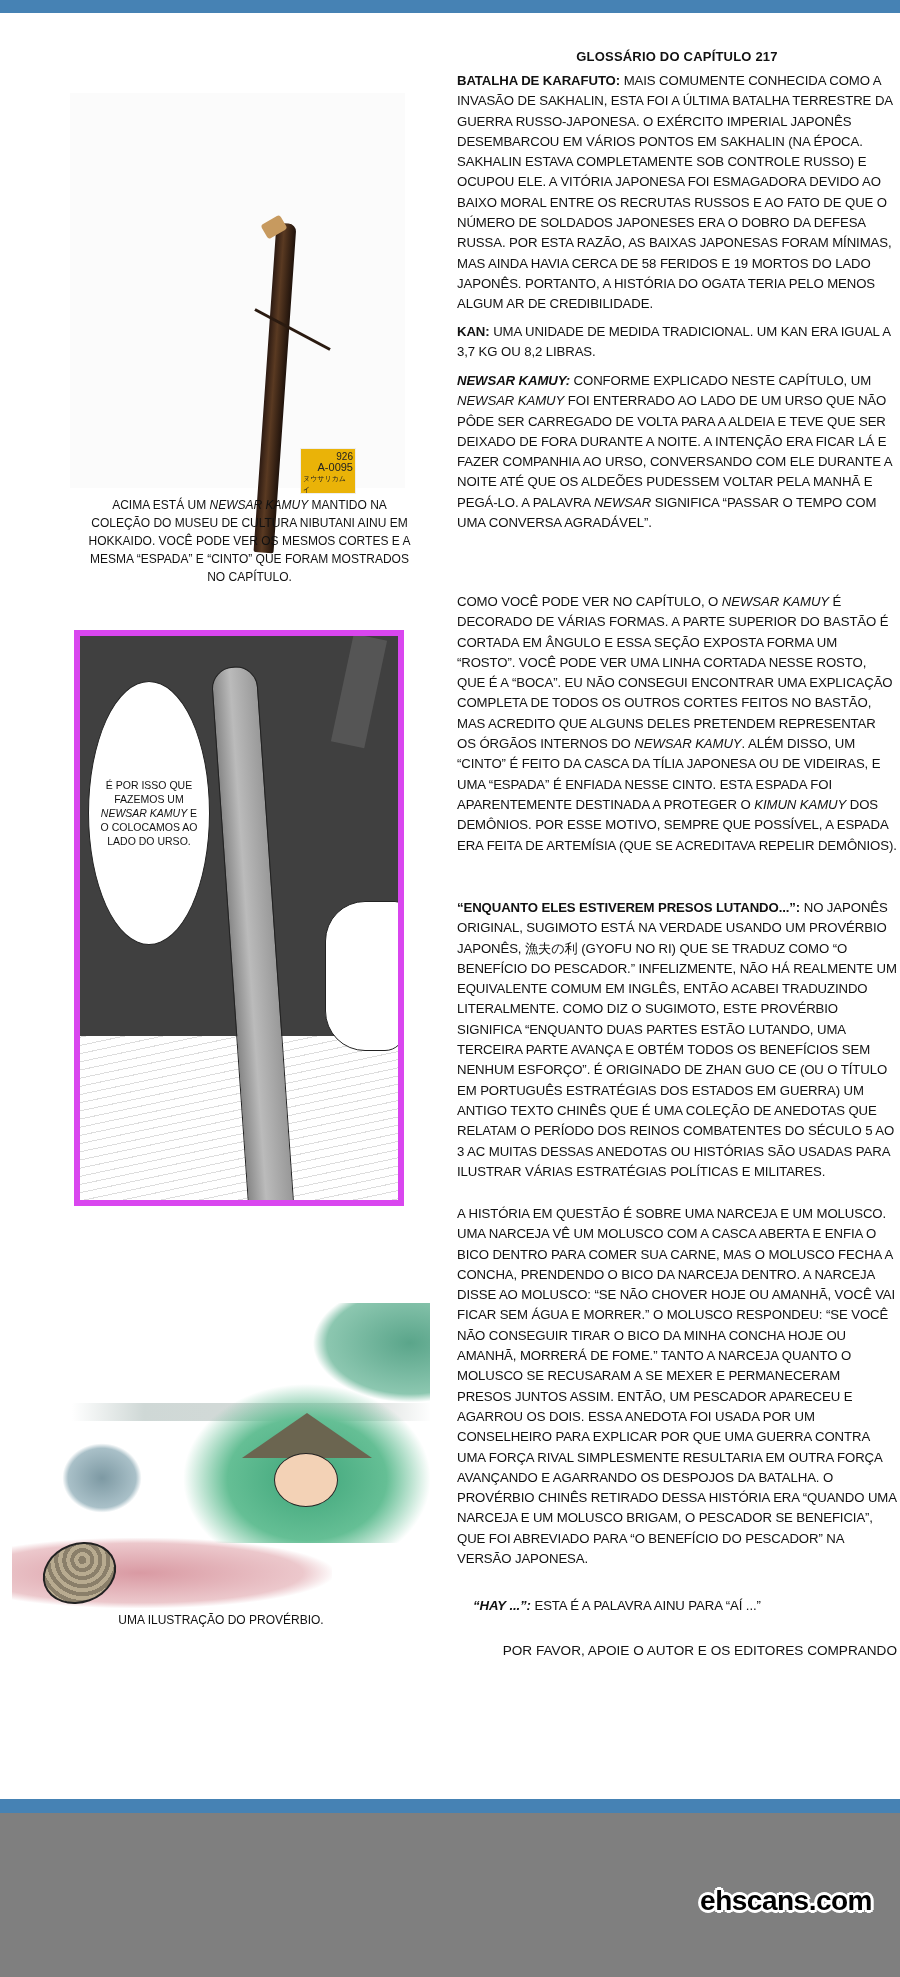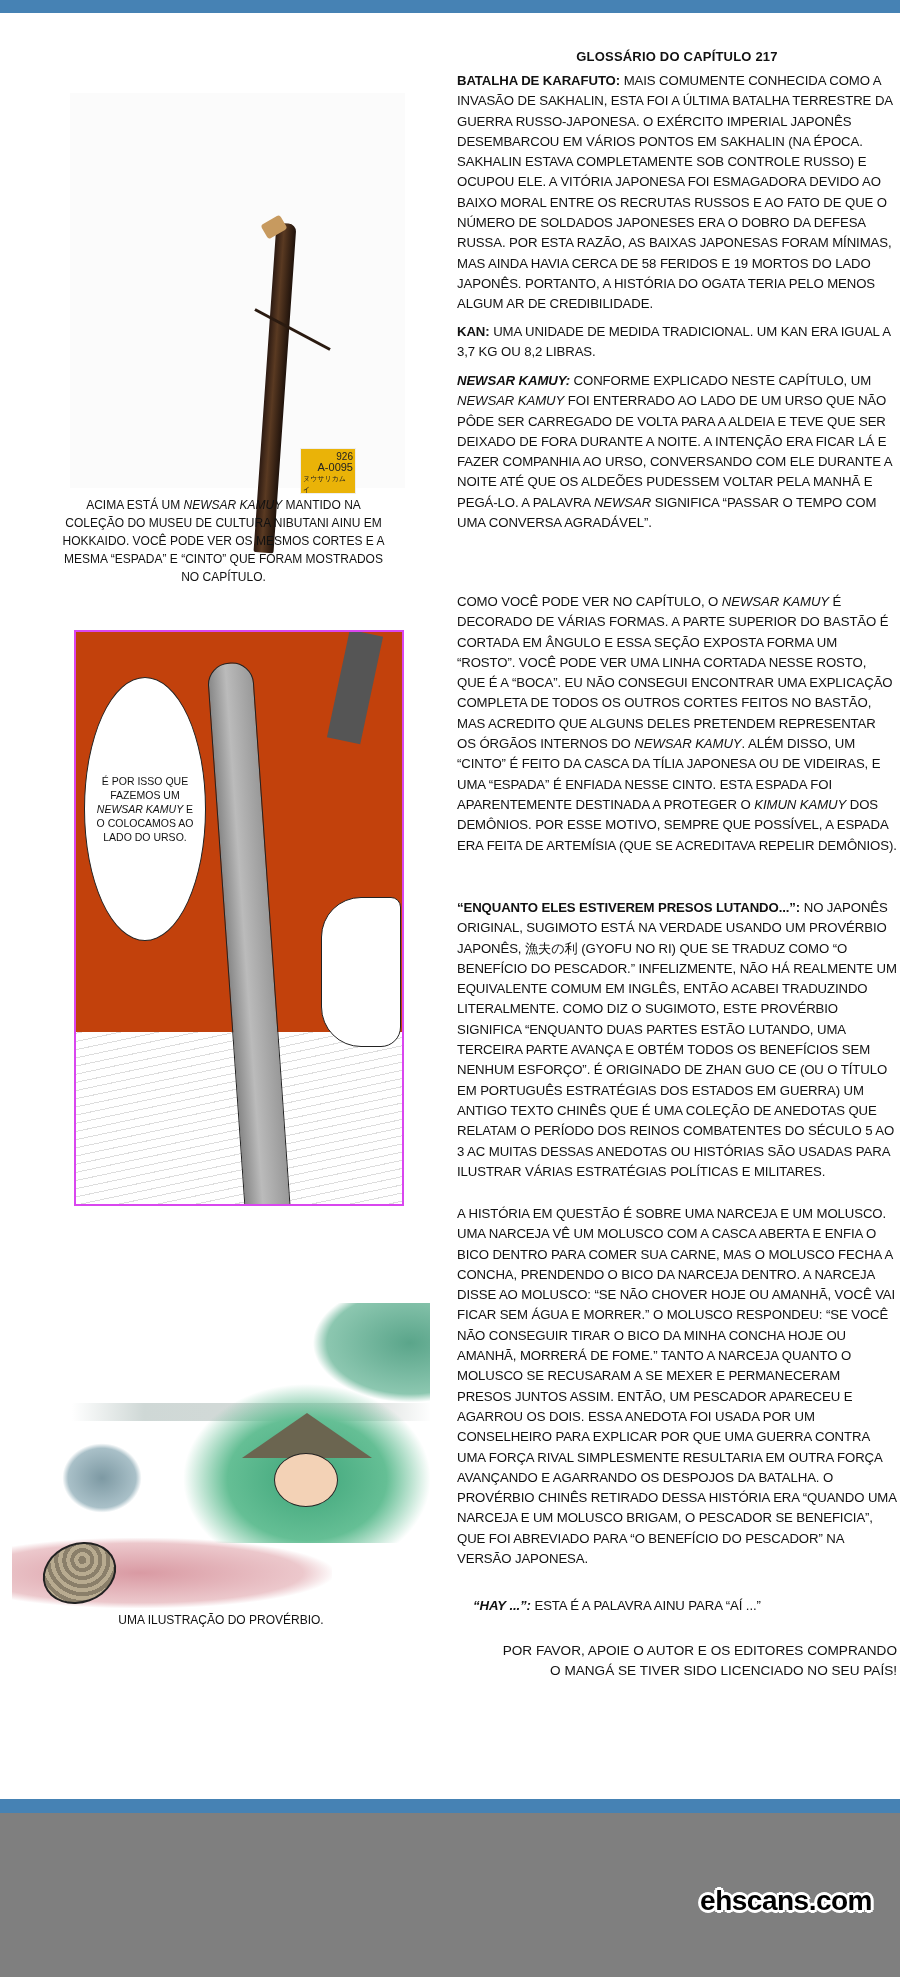--- a/index.html
+++ b/index.html
@@ -16,21 +16,21 @@
   .caption { position: absolute; text-align: center; font-size: 12px; line-height: 18px; text-transform: uppercase; }
 
   
   .photo1 { position: absolute; left: 70px; top: 80px; width: 335px; height: 395px; background: #fbfbfb; }
   .stick { position: absolute; left: 195px; top: 130px; width: 20px; height: 330px; background: linear-gradient(90deg,#2c1a12,#5a3a22 40%,#1f120b); transform: rotate(4deg); border-radius: 4px 8px 2px 2px; }
   .stick-top { position: absolute; left: 193px; top: 126px; width: 22px; height: 16px; background: #c79a5f; transform: rotate(-30deg); border-radius: 3px; }
   .sword { position: absolute; left: 180px; top: 235px; width: 85px; height: 3px; background: #2a1a10; transform: rotate(28deg); }
   .tag { position: absolute; left: 230px; top: 355px; width: 56px; height: 46px; background: #eab308; border: 1px solid #eee; font-size: 9px; line-height: 11px; padding: 2px; color: #222; }
 
   
-  .panel2 { position: absolute; left: 74px; top: 617px; width: 330px; height: 576px; border: 2px solid #d946ef; background: #c2410c; overflow: hidden; }
+  .panel2 { position: absolute; left: 74px; top: 617px; width: 330px; height: 576px; border: 6px solid #d946ef; background: #404040; overflow: hidden; }
   .bubble { position: absolute; left: 8px; top: 45px; width: 122px; height: 264px; border: 1.2px solid #222; border-radius: 50%; background: #fff; display: flex; align-items: center; justify-content: center; text-align: center; font-size: 10.5px; line-height: 14px; text-transform: uppercase; padding: 0 10px; }
   .p2-stick { position: absolute; left: 150px; top: 30px; width: 46px; height: 560px; background: linear-gradient(90deg,#888,#bbb 40%,#999); border: 1.5px solid #222; transform: rotate(-4deg); border-radius: 22px 22px 4px 4px; }
   .p2-ground { position: absolute; left: 0; top: 400px; width: 330px; height: 176px; background: repeating-linear-gradient(-12deg,#fff 0 7px,#ddd 7px 8px); }
   .p2-tree { position: absolute; left: 262px; top: 0; width: 34px; height: 110px; background: #555; transform: rotate(12deg); }
   .p2-hand { position: absolute; left: 245px; top: 265px; width: 80px; height: 150px; border: 1.5px solid #222; border-radius: 40px 10px 20px 40px; background: #fff; }
 
   
   .illus { position: absolute; left: 12px; top: 1280px; width: 418px; height: 330px; background: #fff; overflow: hidden; }
   .ill-hill { position: absolute; left: 300px; top: 10px; width: 140px; height: 100px; background: radial-gradient(ellipse at 70% 40%, #5aa58a, #8cc7b0 60%, transparent 70%); }
   .ill-horizon { position: absolute; left: 60px; top: 110px; width: 360px; height: 18px; background: linear-gradient(90deg, transparent, #cfd8d6 20%, #d6dbd9 80%, transparent); }
@@ -80,34 +80,33 @@
   <div class="entry" style="top:1191px;">
     <span>A HISTÓRIA EM QUESTÃO É SOBRE UMA NARCEJA E UM MOLUSCO. UMA NARCEJA VÊ UM MOLUSCO COM A CASCA ABERTA E ENFIA O BICO DENTRO PARA COMER SUA CARNE, MAS O MOLUSCO FECHA A CONCHA, PRENDENDO O BICO DA NARCEJA DENTRO. A NARCEJA DISSE AO MOLUSCO: “SE NÃO CHOVER HOJE OU AMANHÃ, VOCÊ VAI FICAR SEM ÁGUA E MORRER.” O MOLUSCO RESPONDEU: “SE VOCÊ NÃO CONSEGUIR TIRAR O BICO DA MINHA CONCHA HOJE OU AMANHÃ, MORRERÁ DE FOME.” TANTO A NARCEJA QUANTO O MOLUSCO SE RECUSARAM A SE MEXER E PERMANECERAM PRESOS JUNTOS ASSIM. ENTÃO, UM PESCADOR APARECEU E AGARROU OS DOIS. ESSA ANEDOTA FOI USADA POR UM CONSELHEIRO PARA EXPLICAR POR QUE UMA GUERRA CONTRA UMA FORÇA RIVAL SIMPLESMENTE RESULTARIA EM OUTRA FORÇA AVANÇANDO E AGARRANDO OS DESPOJOS DA BATALHA. O PROVÉRBIO CHINÊS RETIRADO DESSA HISTÓRIA ERA “QUANDO UMA NARCEJA E UM MOLUSCO BRIGAM, O PESCADOR SE BENEFICIA”, QUE FOI ABREVIADO PARA “O BENEFÍCIO DO PESCADOR” NA VERSÃO JAPONESA.</span>
   </div>
 
   <div class="entry" style="top:1583px;margin-left:16px;">
     <b><i>“HAY ...”:</i></b><span> ESTA É A PALAVRA AINU PARA “AÍ ...”</span>
   </div>
 
   <div class="support">
     <div>POR FAVOR, APOIE O AUTOR E OS EDITORES COMPRANDO</div>
-    <div>O MANGÁ SE TIVER SIDO LICENCIADO NO SEU PAÍS!</div>
   </div>
 
   <div class="photo1">
     <div class="stick"></div>
     <div class="stick-top"></div>
     <div class="sword"></div>
     <div class="tag">
       <div style="text-align:right;font-size:10px;">926</div>
       <div style="text-align:right;font-size:11px;">A-0095</div>
       <div style="font-size:7px;">ヌウサリカムイ</div>
     </div>
   </div>
-  <div class="caption" style="left:56px; top:483px; width:335px;text-align:center;">
+  <div class="caption" style="left:82px; top:483px; width:335px;text-align:center;">
     <span>ACIMA ESTÁ UM </span><i>NEWSAR KAMUY</i><span> MANTIDO NA COLEÇÃO DO MUSEU DE CULTURA NIBUTANI AINU EM HOKKAIDO. VOCÊ PODE VER OS MESMOS CORTES E A MESMA “ESPADA” E “CINTO” QUE FORAM MOSTRADOS NO CAPÍTULO.</span>
   </div>
 
   <div class="panel2">
     <div class="p2-tree"></div>
     <div class="p2-ground"></div>
     <div class="p2-stick"></div>
     <div class="p2-hand"></div>
     <div class="bubble">
       <div><span>É POR ISSO QUE FAZEMOS UM </span><i>NEWSAR KAMUY</i><span> E O COLOCAMOS AO LADO DO URSO.</span></div>

